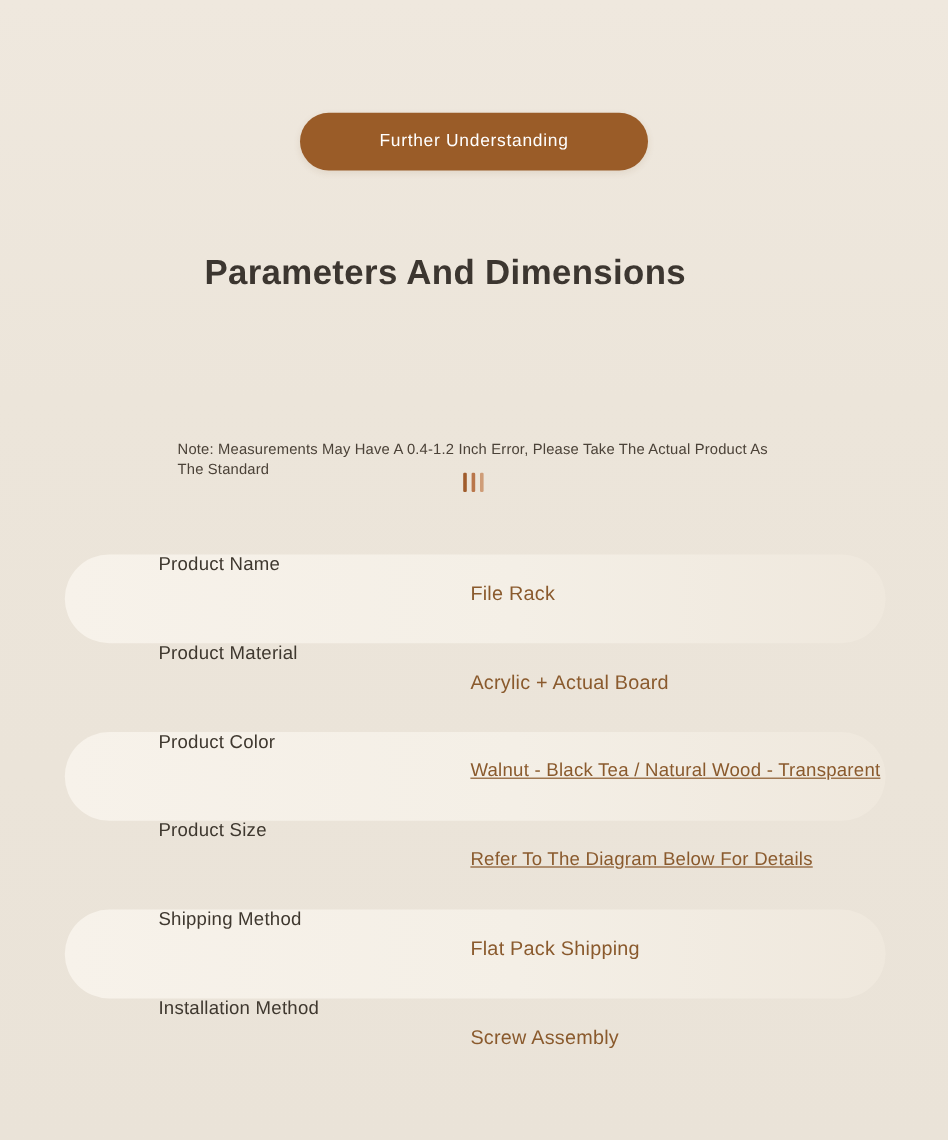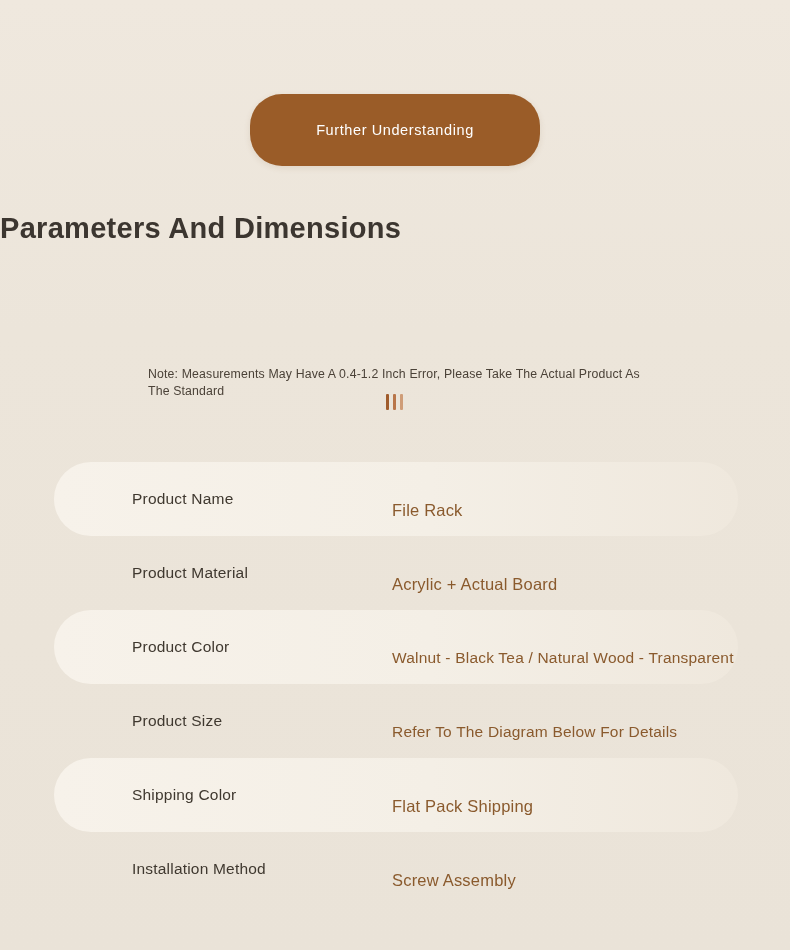--- a/index.html
+++ b/index.html
@@ -28,36 +28,37 @@
     left: 0;
     width: 790px;
     display: flex;
     justify-content: center;
   }
   .badge {
     background: #9a5c28;
     color: #ffffff;
     border-radius: 32px;
     padding: 0 30px;
-    height: 72px;
+    height: 48px;
     min-width: 230px;
     display: flex;
     align-items: center;
     justify-content: center;
     font-size: 14.5px;
     letter-spacing: 0.6px;
     box-shadow: 0 2px 6px rgba(120, 80, 40, 0.12);
   }
 
   
   .heading {
     position: absolute;
     top: 212px;
     left: 0;
     width: 790px;
+    text-align: center;
     padding-right: 48px;
     box-sizing: border-box;
     font-size: 29px;
     font-weight: bold;
     color: #3c3630;
     letter-spacing: 0.3px;
   }
 
   
   .note {
@@ -97,21 +98,20 @@
   
   .table {
     position: absolute;
     top: 462px;
     left: 54px;
     width: 684px;
   }
   .row {
     height: 74px;
     display: flex;
-    align-items: center;
     border-radius: 38px;
     box-sizing: border-box;
     padding-left: 78px;
   }
   .row.alt {
     background: linear-gradient(90deg, #f7f2ea 0%, #f4efe6 55%, #efe8dd 100%);
   }
   .row .label {
     width: 260px;
     font-size: 15.5px;
@@ -121,20 +121,21 @@
   }
   .row .value {
     font-size: 16.5px;
     color: #8a5a2d;
     letter-spacing: 0.2px;
     line-height: 1.32;
     margin-top: 23px;
   }
   .row .value.two-line {
     font-size: 15.5px;
+    text-decoration: underline;
   }
 </style>
 </head>
 <body>
 
 <div class="page">
 
   <div class="badge-wrap">
     <div class="badge">Further Understanding</div>
   </div>
@@ -165,21 +166,21 @@
       <div class="label">Product Color</div>
       <div class="value two-line">Walnut - Black Tea / Natural Wood - Transparent</div>
     </div>
 
     <div class="row">
       <div class="label">Product Size</div>
       <div class="value two-line">Refer To The Diagram Below For Details</div>
     </div>
 
     <div class="row alt">
-      <div class="label">Shipping Color</div>
+      <div class="label">Shipping Method</div>
       <div class="value">Flat Pack Shipping</div>
     </div>
 
     <div class="row">
       <div class="label">Installation Method</div>
       <div class="value">Screw Assembly</div>
     </div>
 
   </div>
 

